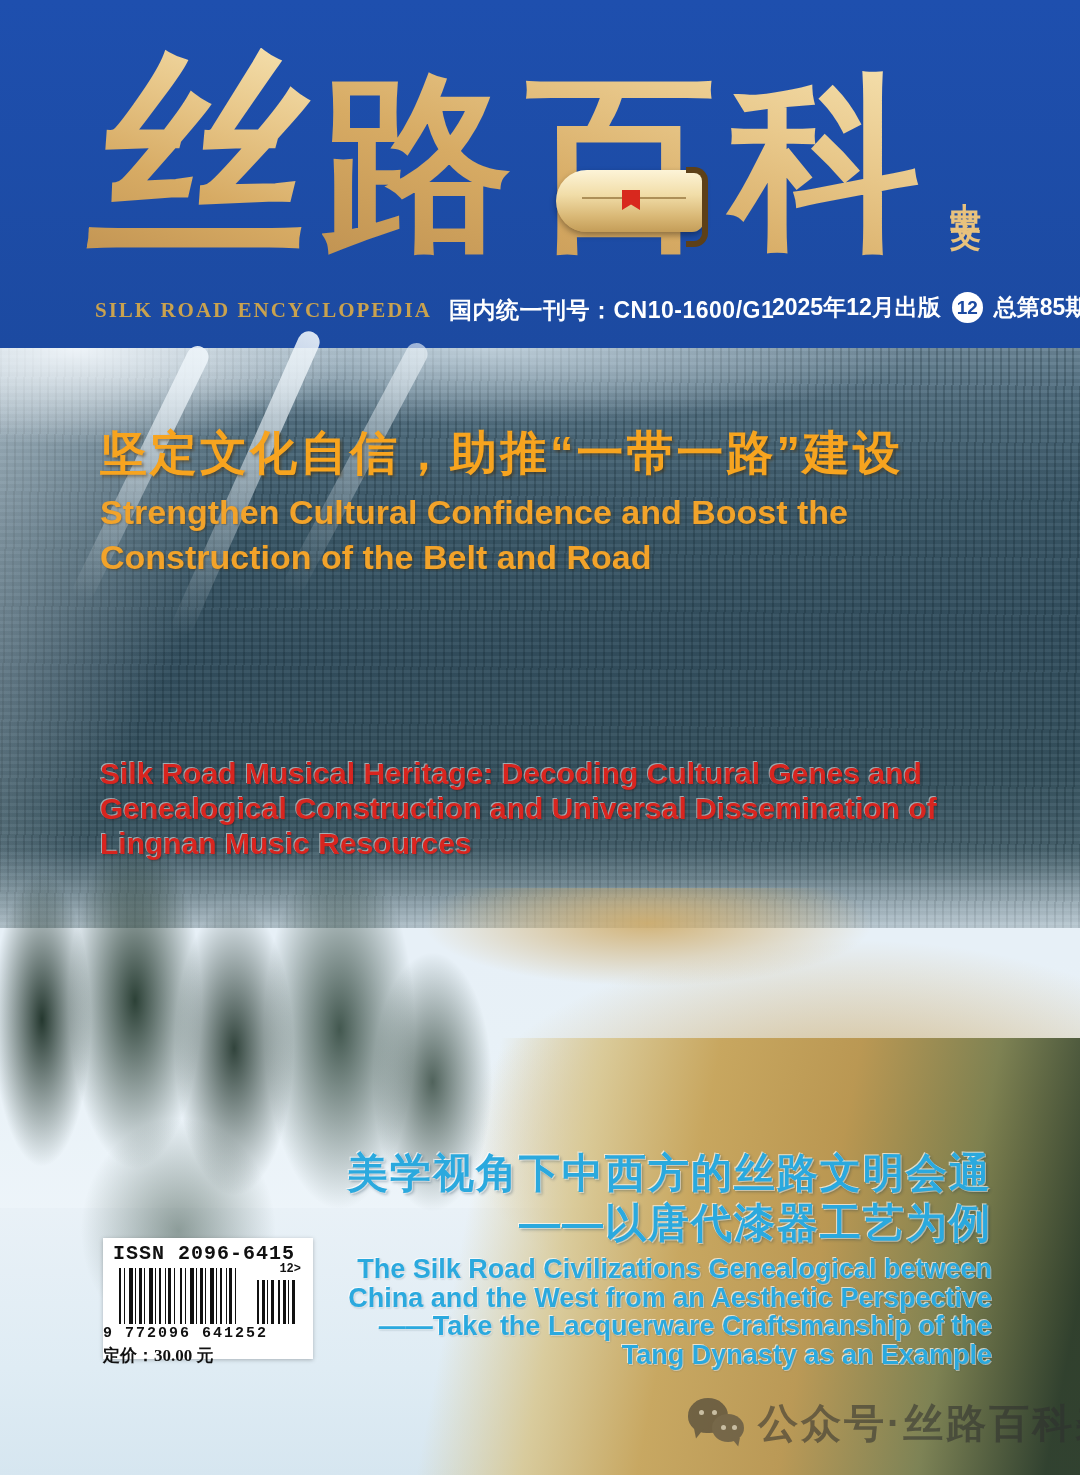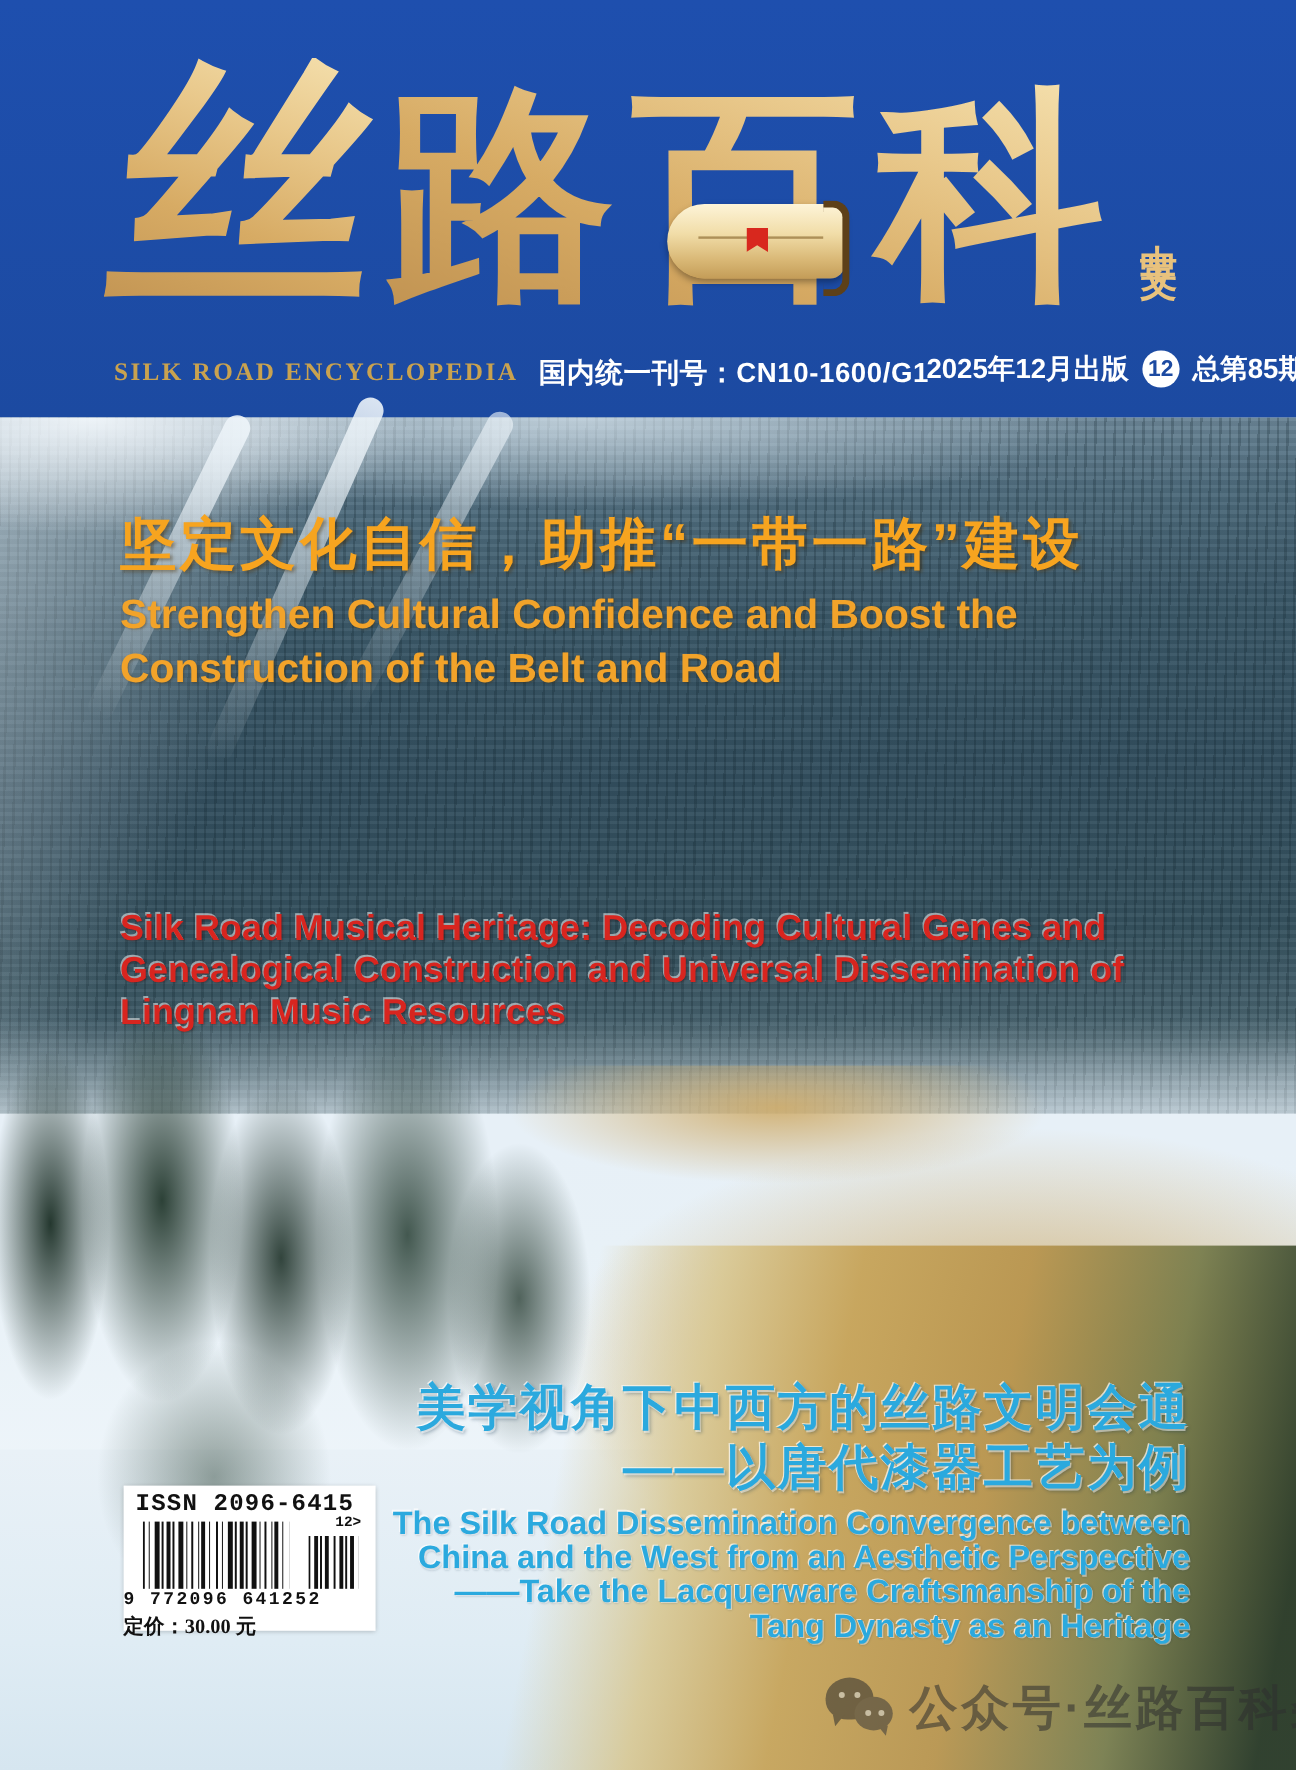--- a/index.html
+++ b/index.html
@@ -186,24 +186,24 @@
       <div>Genealogical Construction and Universal Dissemination of</div>
       <div>Lingnan Music Resources</div>
     </div>
 
     <div class="hl hl-3">
       <div class="hl-3-cn">
         <div>美学视角下中西方的丝路文明会通</div>
         <div>——以唐代漆器工艺为例</div>
       </div>
       <div class="hl-3-en">
-        <div>The Silk Road Dissemination Convergence between</div>
+        <div>The Silk Road Civilizations Genealogical between</div>
         <div>China and the West from an Aesthetic Perspective</div>
         <div>——Take the Lacquerware Craftsmanship of the</div>
-        <div>Tang Dynasty as an Heritage</div>
+        <div>Tang Dynasty as an Example</div>
       </div>
     </div>
 
     <div class="barcode-box">
       <div class="issn">ISSN 2096-6415</div>
       <div class="bars-row">
         <span class="addon-label">12&gt;</span>
         <span class="bars-main"></span>
         <span class="bars-addon"></span>
       </div>

